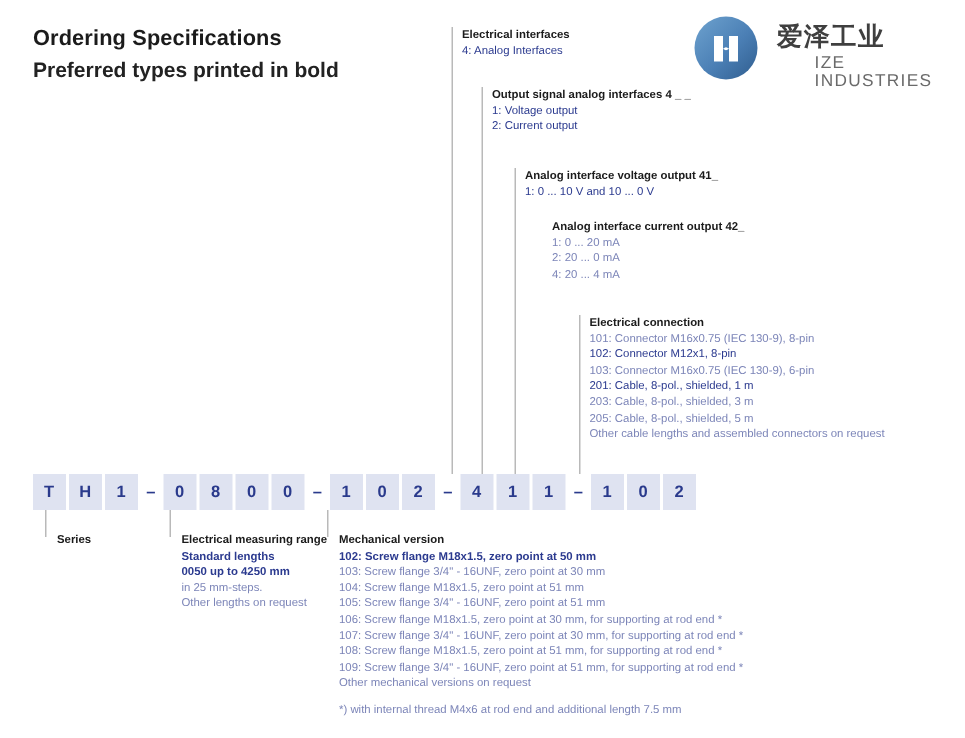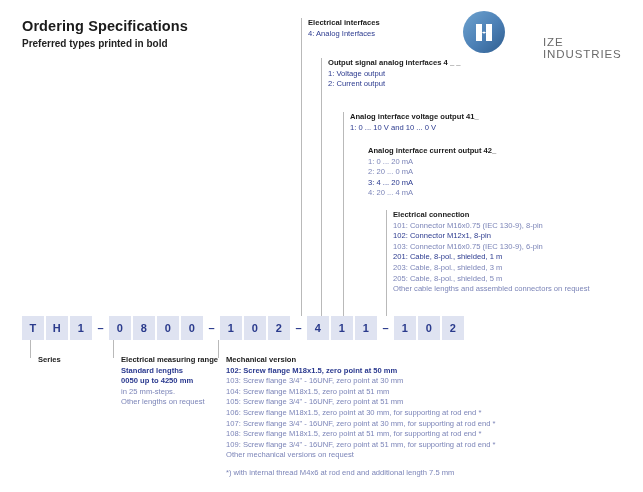--- a/index.html
+++ b/index.html
@@ -15,21 +15,21 @@
   .page{position:absolute;inset:0;}
 
   
   .title{
     position:absolute;left:22px;top:18px;
     font-size:14.5px;font-weight:bold;color:#1b1b1b;
     letter-spacing:.1px;
   }
   .subtitle{
     position:absolute;left:22px;top:38px;
-    font-size:10px;font-weight:bold;color:#222;
+    font-size:14px;font-weight:bold;color:#222;
   }
 
   
   .logo{position:absolute;left:462px;top:10px;width:170px;height:46px;}
   .logo-mark{position:absolute;left:0;top:0;width:44px;height:44px;}
   .logo-cn{
     position:absolute;left:56px;top:3px;
     font-size:17px;font-weight:bold;color:#3f3f3f;letter-spacing:1px;
     font-family:"DejaVu Sans",sans-serif;
   }
@@ -99,20 +99,21 @@
           <linearGradient id="lg" x1="0" y1="0" x2="1" y2="1">
             <stop offset="0%" stop-color="#6ea3cf"></stop>
             <stop offset="55%" stop-color="#4b7fb5"></stop>
             <stop offset="100%" stop-color="#2f5d8e"></stop>
           </linearGradient>
         </defs>
         <circle cx="22" cy="22" r="21" fill="url(#lg)"></circle>
         <path d="M14 31 L14 14 L20 14 L20 22 Q22 25 24 22 L24 14 L30 14 L30 31 L24 31 L24 23 Q22 20 20 23 L20 31 Z" fill="#ffffff"></path>
       </svg>
     </div>
+    <div class="logo-cn">爱泽工业</div>
     <div class="logo-en">IZE INDUSTRIES</div>
   </div>
 
   <div class="vline" style="left:301px;top:18px;height:298px;"></div>
   <div class="vline" style="left:321px;top:58px;height:258px;"></div>
   <div class="vline" style="left:343px;top:112px;height:204px;"></div>
   <div class="vline" style="left:343px;top:112px;height:0px;"></div>
   <div class="vline" style="left:386px;top:210px;height:106px;"></div>
 
   <div class="block" style="left:308px;top:18px;">
@@ -128,21 +129,20 @@
 
   <div class="block" style="left:350px;top:112px;">
     <div class="head">Analog interface voltage output 41_</div>
     <div class="opt bold">1: 0 ... 10 V and 10 ... 0 V</div>
   </div>
 
   <div class="block" style="left:368px;top:146px;">
     <div class="head">Analog interface current output 42_</div>
     <div class="opt">1: 0 ... 20 mA</div>
     <div class="opt">2: 20 ... 0 mA</div>
-    <div class="opt bold">3: 4 ... 20 mA</div>
     <div class="opt">4: 20 ... 4 mA</div>
   </div>
 
   <div class="block" style="left:393px;top:210px;">
     <div class="head">Electrical connection</div>
     <div class="opt">101: Connector M16x0.75 (IEC 130-9), 8-pin</div>
     <div class="opt bold">102: Connector M12x1, 8-pin</div>
     <div class="opt">103: Connector M16x0.75 (IEC 130-9), 6-pin</div>
     <div class="opt bold">201: Cable, 8-pol., shielded, 1 m</div>
     <div class="opt">203: Cable, 8-pol., shielded, 3 m</div>

